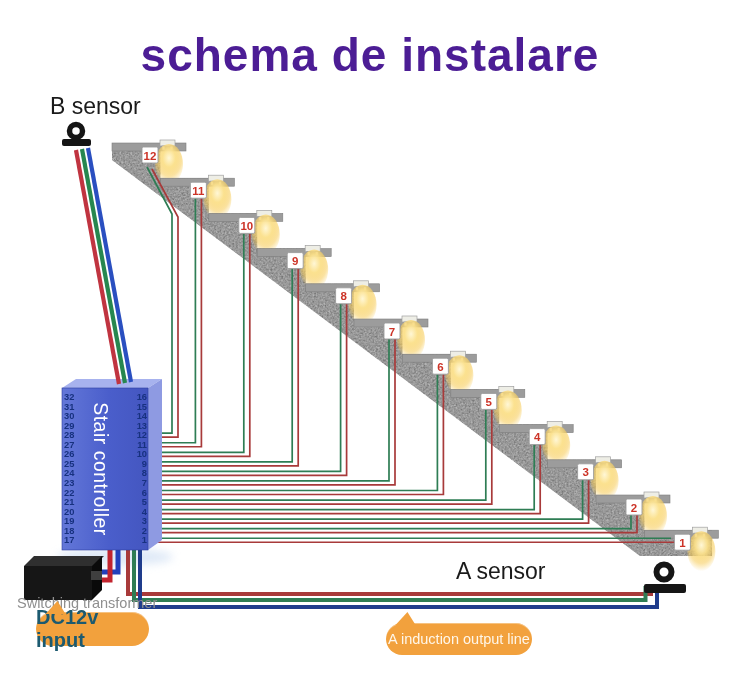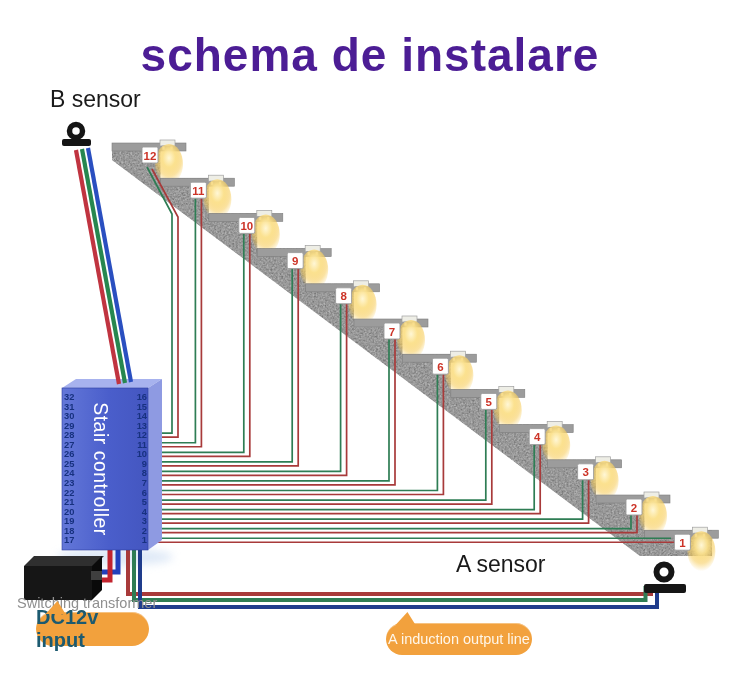--- a/index.html
+++ b/index.html
@@ -2,21 +2,21 @@
 <html><head>
 <meta charset="utf-8">
 <style>
   html,body{margin:0;padding:0;background:#fff;}
   #stage{position:relative;width:747px;height:699px;background:#fff;overflow:hidden;
          font-family:"Liberation Sans",sans-serif;}
   #stage svg{position:absolute;left:0;top:0;}
   .overlay{position:absolute;white-space:nowrap;}
   #title{left:60px;top:28px;width:620px;text-align:center;font-size:46px;font-weight:bold;
          letter-spacing:1px;color:#4c1d95;}
-  .sensor-label{font-size:23px;color:#1a1a1a;}
+  .sensor-label{font-size:23px;color:#1a1a1a;margin-top:7px;}
   #b-sensor-label{left:50px;top:86px;}
   #a-sensor-label{left:456px;top:551px;text-align:right;}
   #transformer-label{left:17px;top:595px;font-size:14.5px;color:#8f8f8f;}
   .pill{position:absolute;background:#f2a13d;border-radius:18px;color:rgba(255,250,240,.96);
         display:flex;align-items:center;justify-content:center;font-size:14.5px;
         box-shadow:inset 0 1px 0 rgba(255,255,255,.35);}
   .pill::before{content:'';position:absolute;top:-11px;left:13px;width:0;height:0;
         border-left:5px solid transparent;border-right:15px solid transparent;
         border-bottom:13px solid #f2a13d;transform:skewX(-28deg);}
   #pill-b{left:52px;top:307px;width:154px;height:36px;}

